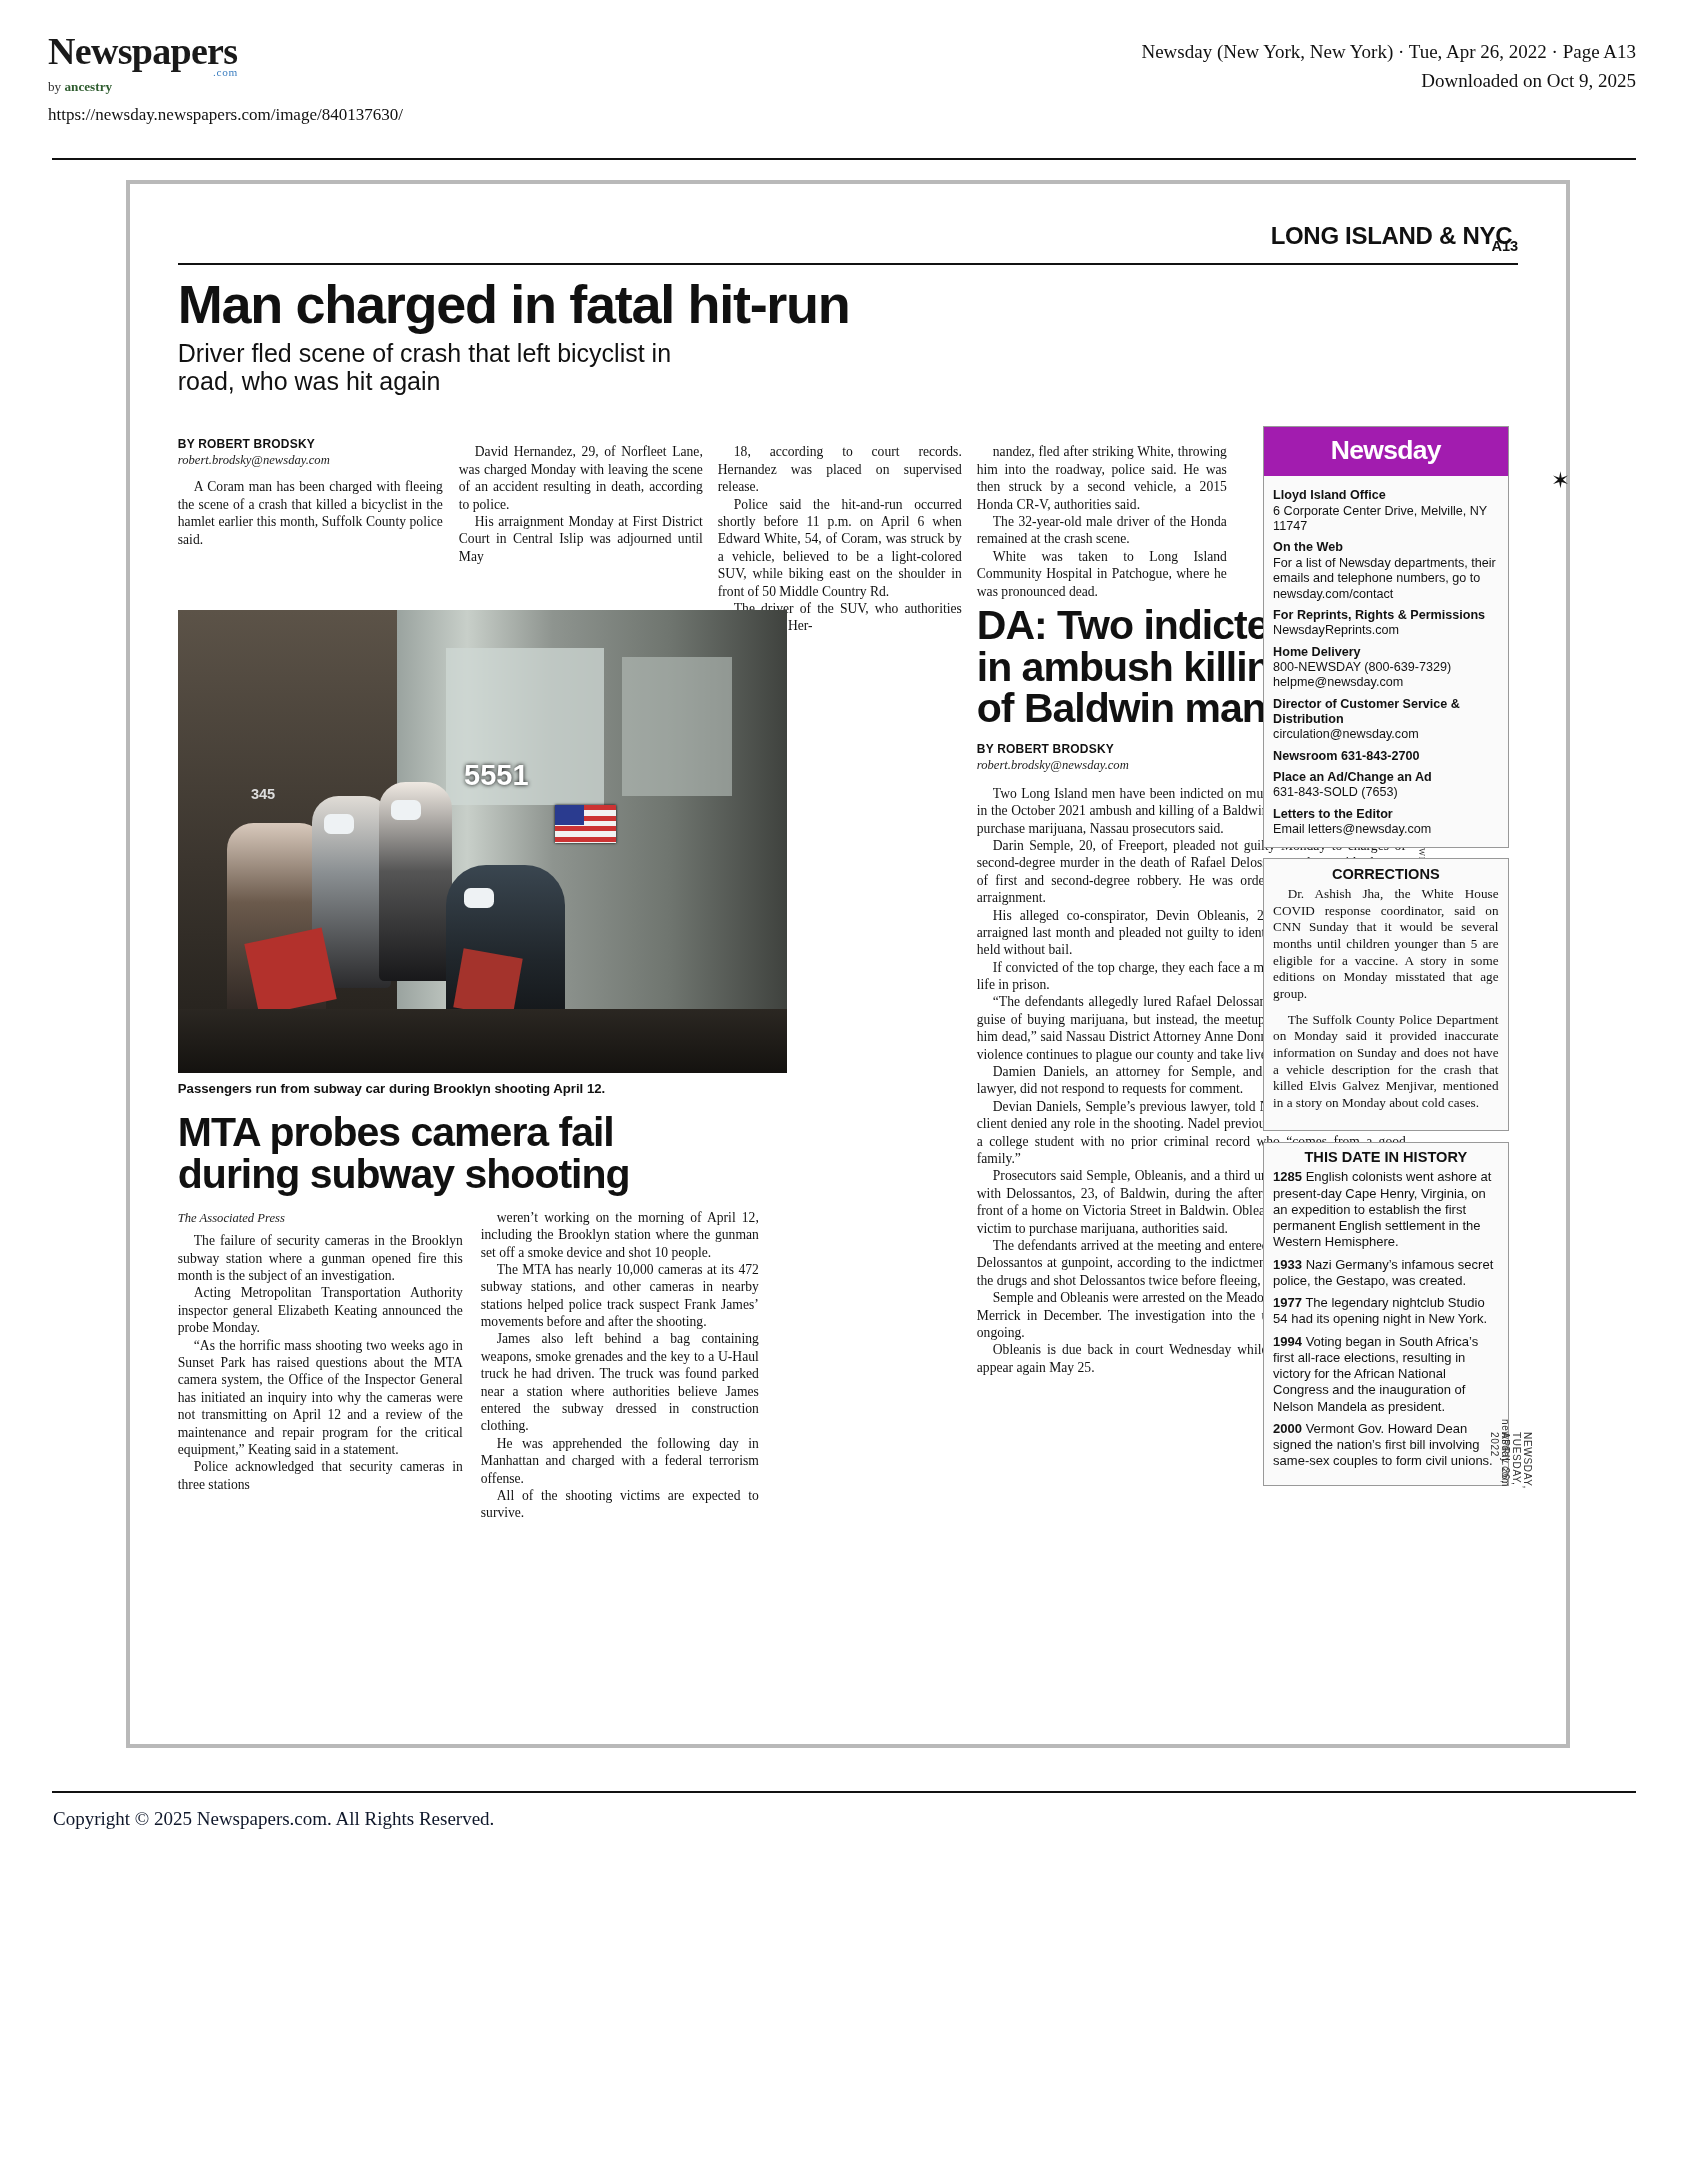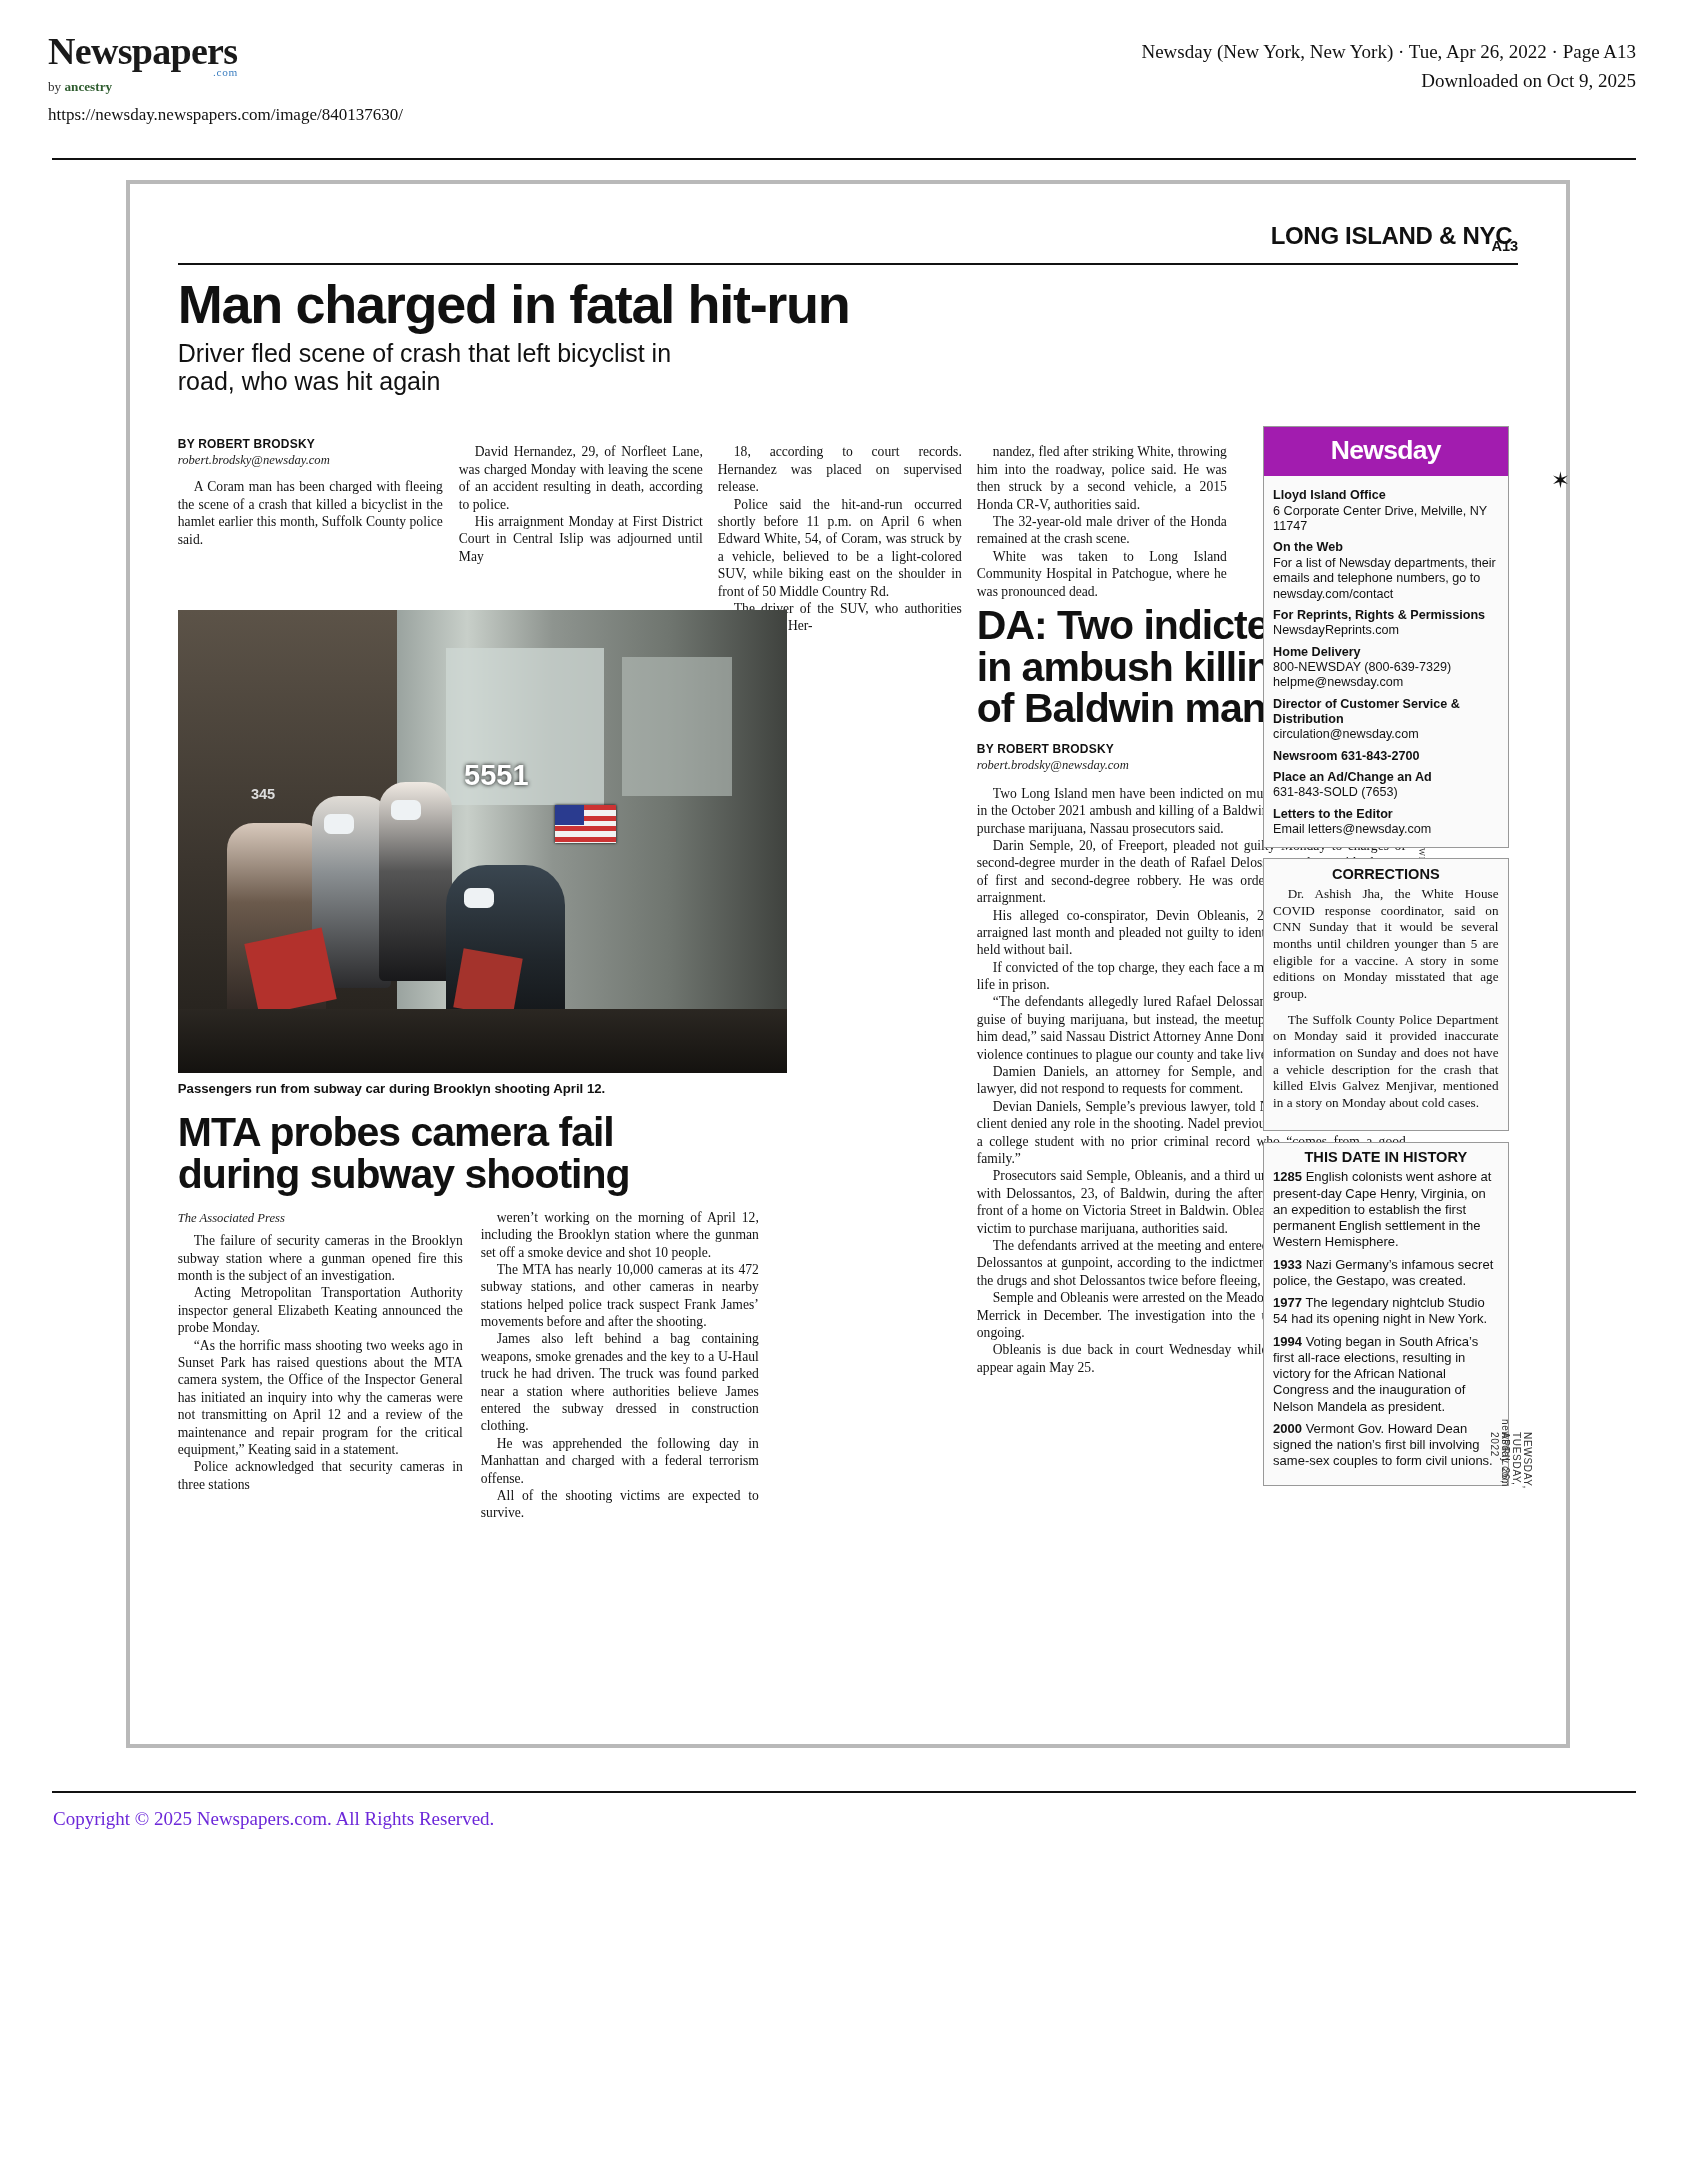--- a/index.html
+++ b/index.html
@@ -63,21 +63,21 @@
   .hist p{margin:0 0 6px 0;}
   .hist b{font-weight:bold;}
 
   .vert-right{position:absolute;right:-2.6px;top:993px;font-family:"Liberation Sans",sans-serif;font-size:10px;letter-spacing:0.7px;color:#333;writing-mode:vertical-rl;}
   .vert-right2{position:absolute;right:-24px;top:1006px;font-family:"Liberation Sans",sans-serif;font-size:10px;letter-spacing:0.7px;color:#333;writing-mode:vertical-rl;}
 
   .star{position:absolute;right:-61px;top:41px;font-size:22.5px;color:#111;}
 
   
   .foot-rule{position:absolute;left:52px;right:52px;top:1791px;border-top:2px solid #111;}
-  .foot{position:absolute;left:53px;top:1808px;font-size:19px;color:#6d28d9;}
+  .foot{position:absolute;left:53px;top:1808px;font-size:19px;color:#0f172a;}
 
   
   .ph-bg{position:absolute;inset:0;background:linear-gradient(180deg,#5c5348 0%,#3b352e 55%,#201d19 100%);}
   .ph-car{position:absolute;left:36%;top:0;width:64%;height:100%;background:linear-gradient(90deg,#9aa39f 0%,#c8cfc9 18%,#8e948f 40%,#6f756f 70%,#3f423e 100%);}
   .ph-win{position:absolute;left:44%;top:8%;width:26%;height:34%;background:#cfd8d4;opacity:.75;}
   .ph-win2{position:absolute;left:73%;top:10%;width:18%;height:30%;background:#b9c2bd;opacity:.6;}
   .ph-num{position:absolute;left:47%;top:32%;color:#fff;font-family:"Liberation Sans",sans-serif;font-weight:bold;font-size:29px;text-shadow:0 0 4px #000;}
   .ph-num2{position:absolute;left:12%;top:38%;color:#ddd;font-family:"Liberation Sans",sans-serif;font-weight:bold;font-size:14.6px;}
   .ph-flag{position:absolute;left:62%;top:42%;width:61px;height:38px;background:
      repeating-linear-gradient(180deg,#c33 0 5.3px,#f2f2f2 5.3px 10.6px);box-shadow:0 0 2.6px #000;}

